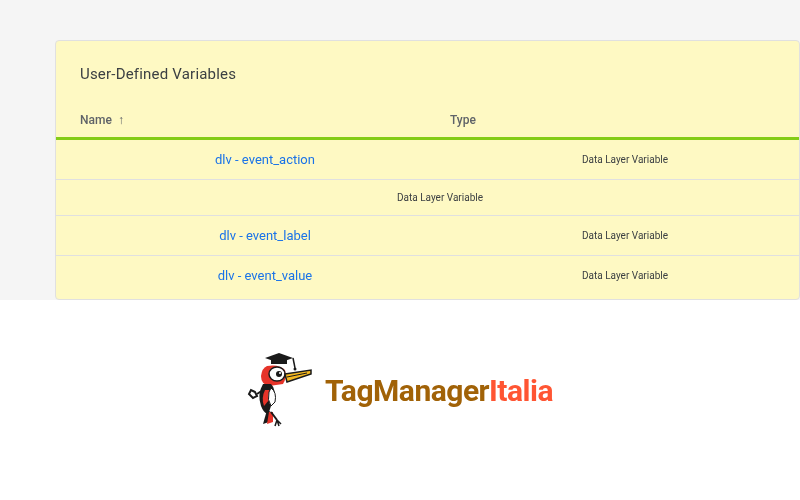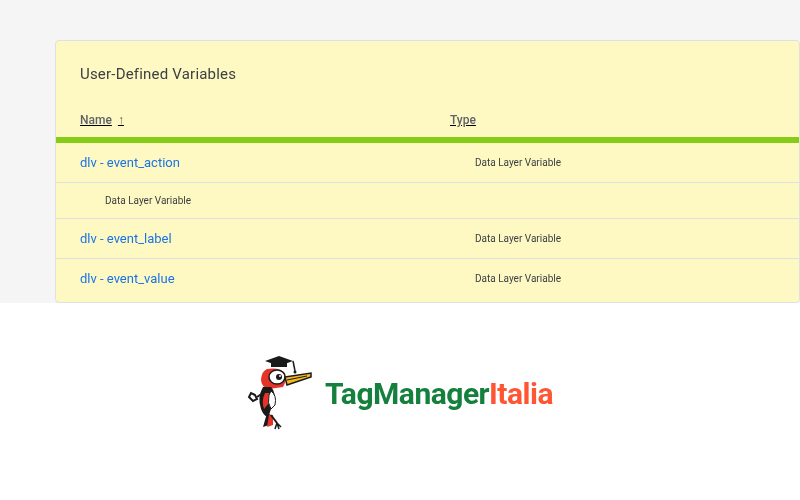--- a/index.html
+++ b/index.html
@@ -28,22 +28,21 @@
       padding: 24px 24px 20px 24px;
       letter-spacing: 0.2px;
     }
     .table {
       width: 100%;
       border-collapse: collapse;
     }
     .table-header {
       display: flex;
       padding: 10px 24px;
-      border-bottom: 6px solid #84cc16;
-      text-decoration: underline;
+      border-bottom: 3px solid #84cc16;
     }
     .table-header .col {
       font-size: 12px;
       color: #5f6368;
       font-weight: 500;
     }
     .col-name {
       width: 370px;
       display: flex;
       align-items: center;
@@ -54,20 +53,21 @@
     }
     .sort-arrow {
       font-size: 12px;
       color: #5f6368;
     }
     .table-row {
       display: flex;
       padding: 12px 24px;
       border-bottom: 1px solid #e0e0e0;
       align-items: center;
+      text-align: center;
     }
     .table-row:last-child {
       border-bottom: none;
     }
     .row-name {
       width: 370px;
       font-size: 13px;
       color: #1a73e8;
     }
     .row-type {
@@ -82,21 +82,21 @@
       justify-content: center;
       padding: 50px 0 0 0;
       gap: 8px;
     }
     .logo-text {
       font-size: 30px;
       font-weight: 700;
       letter-spacing: -0.5px;
     }
     .logo-black {
-      color: #15803d;
+      color: #a16207;
       text-align: center;
     }
     .logo-orange {
       color: #ff5533;
     }
     .bird-icon {
       width: 70px;
       height: 80px;
       position: relative;
     }

